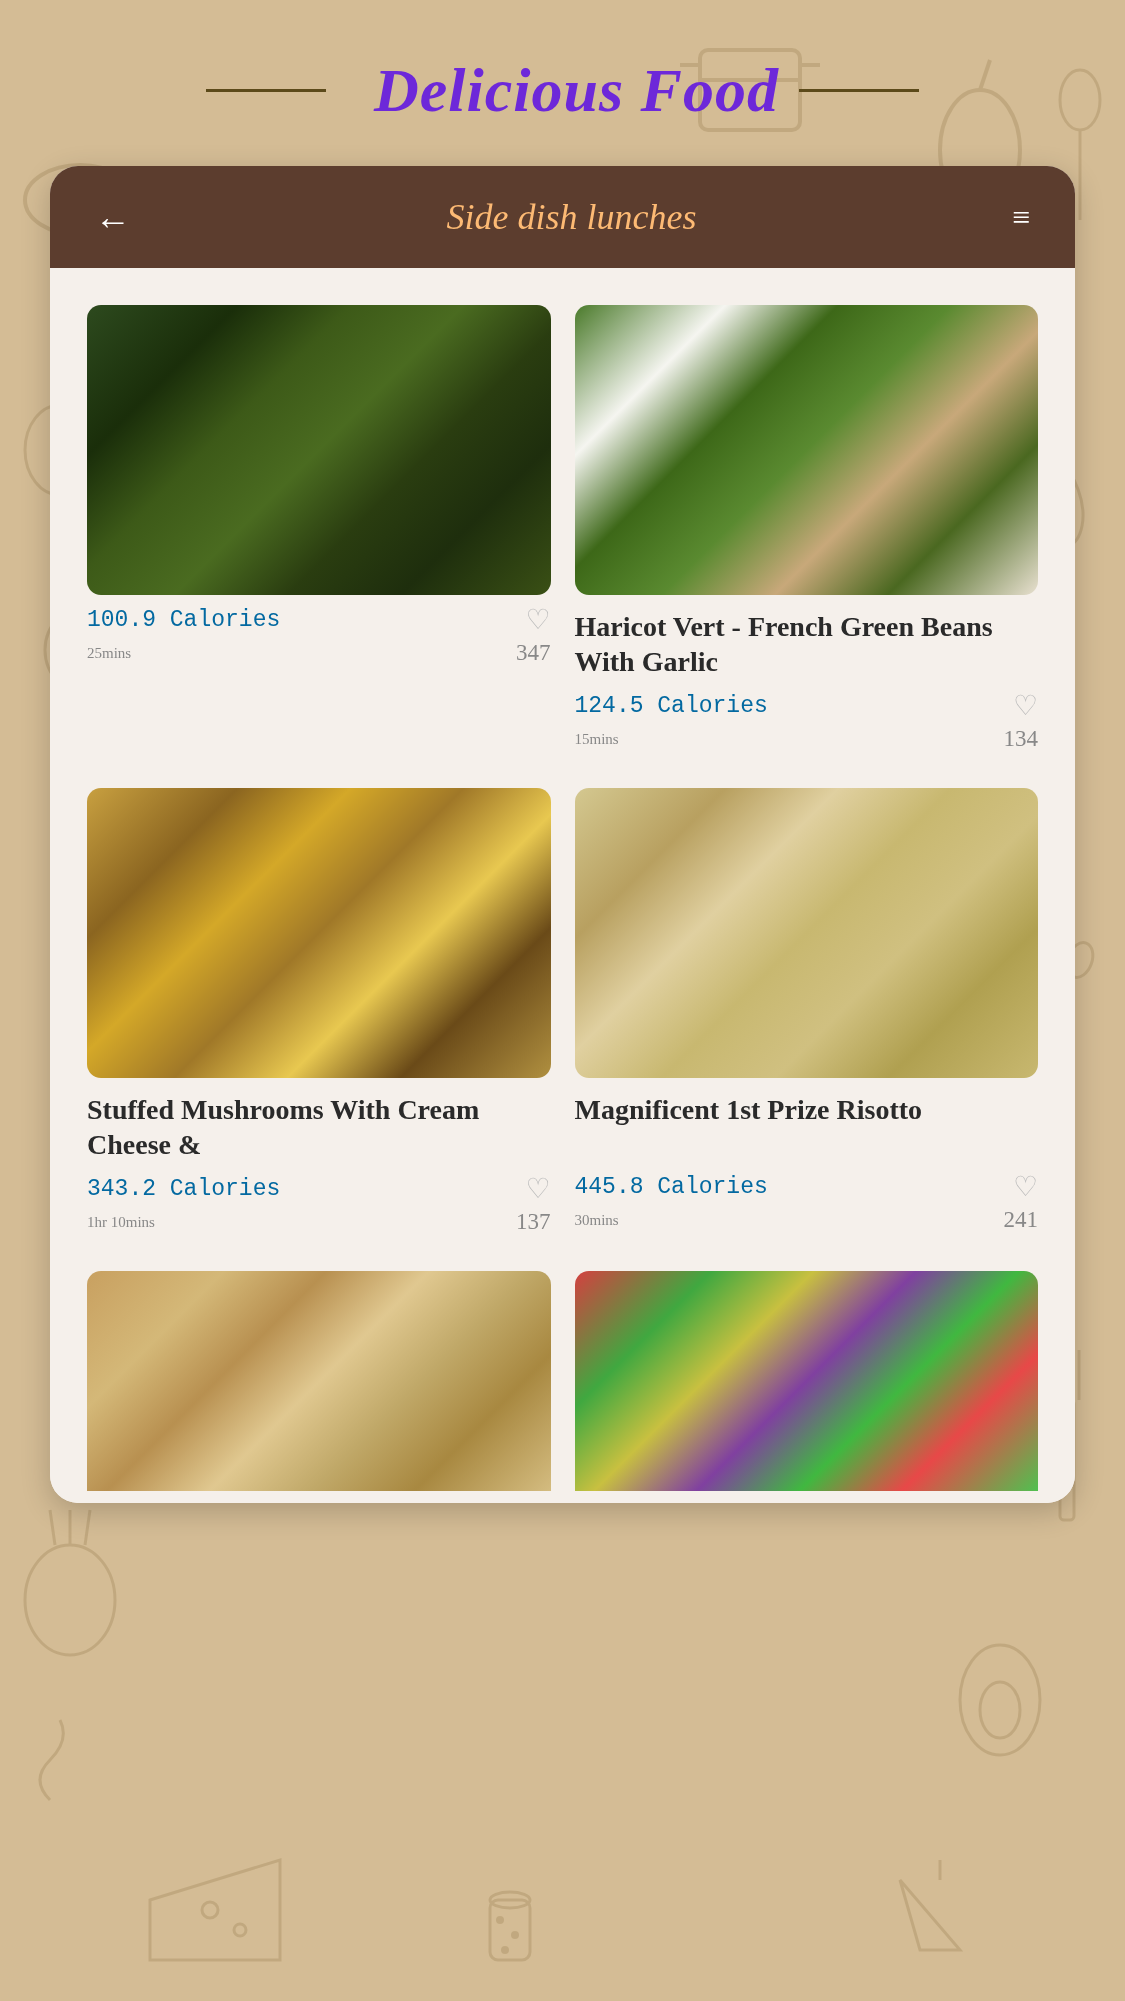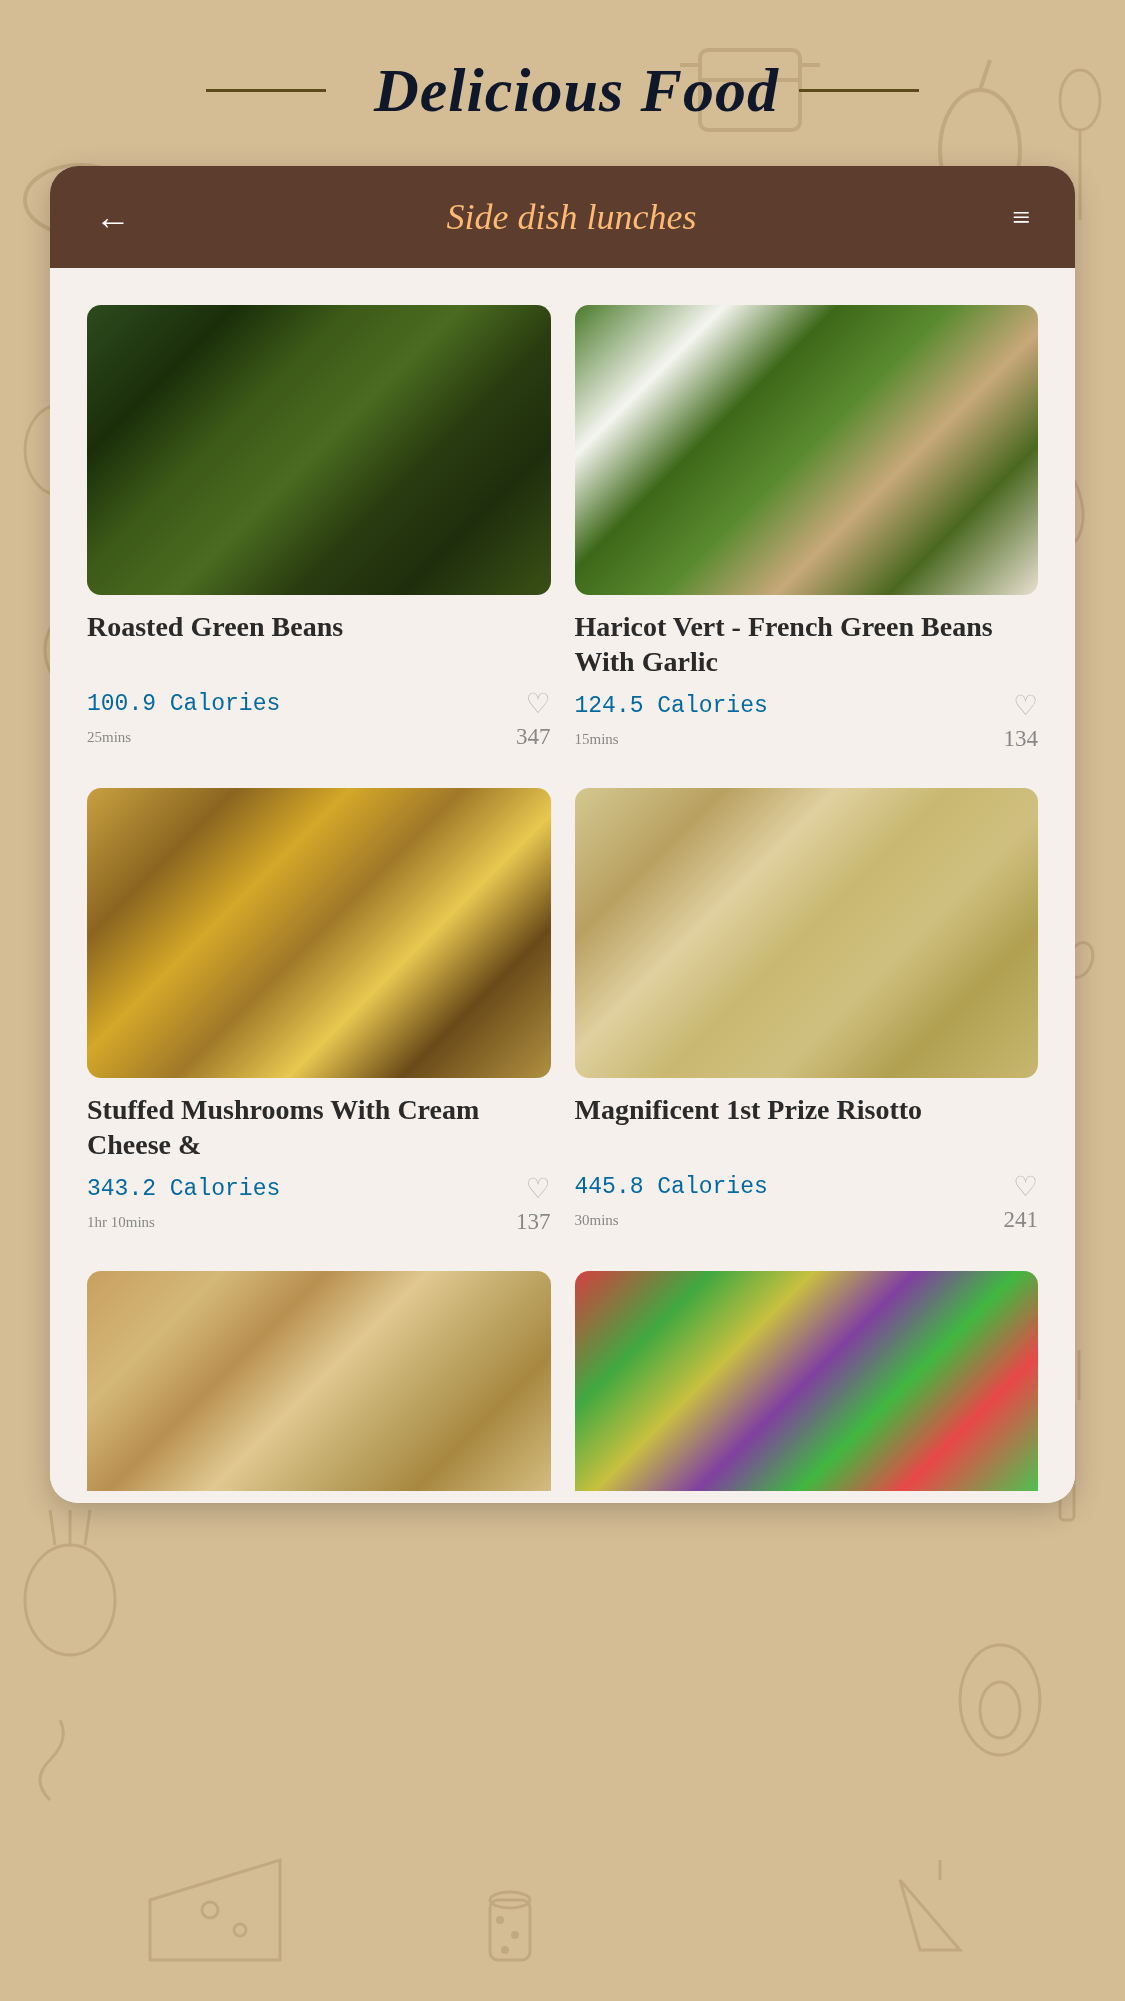--- a/index.html
+++ b/index.html
@@ -43,21 +43,21 @@
     .title-line {
       flex: 1;
       height: 3px;
       background-color: #5c4a1a;
       max-width: 120px;
     }
 
     .page-title {
       font-size: 62px;
       font-weight: 900;
-      color: #0f172a;
+      color: #6d28d9;
       font-style: italic;
       letter-spacing: 1px;
       margin-left: 28px;
     }
 
     .app-card {
       position: relative;
       z-index: 1;
       background: #f5f0eb;
       border-radius: 28px;
@@ -288,21 +288,20 @@
   <div class="card-header">
     <span class="back-icon">←</span>
     <span class="header-title">Side dish lunches</span>
     <span class="filter-icon">≡</span>
   </div>
 
   <div class="recipes-grid">
 
     <div class="recipe-card">
       <div class="recipe-image img-roasted-beans"></div>
-      <div class="recipe-title">Roasted Green Beans</div>
       <div class="recipe-meta">
         <span class="recipe-calories">100.9 Calories</span>
         <span class="heart-icon">♡</span>
       </div>
       <div class="recipe-time-row">
         <span class="recipe-time">25mins</span>
         <span class="recipe-likes">347</span>
       </div>
     </div>
 

